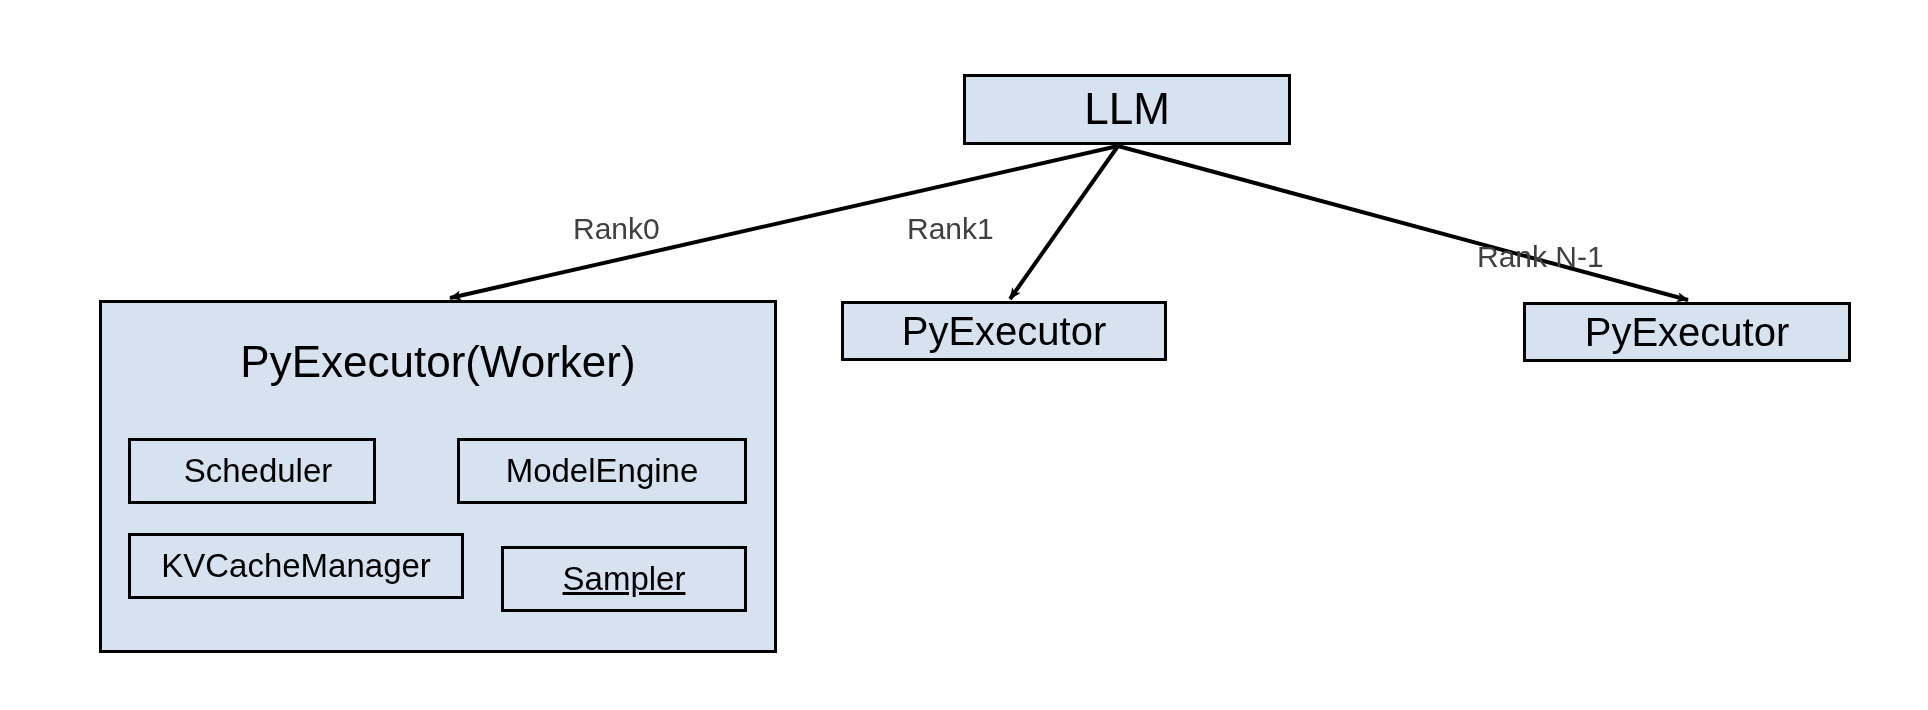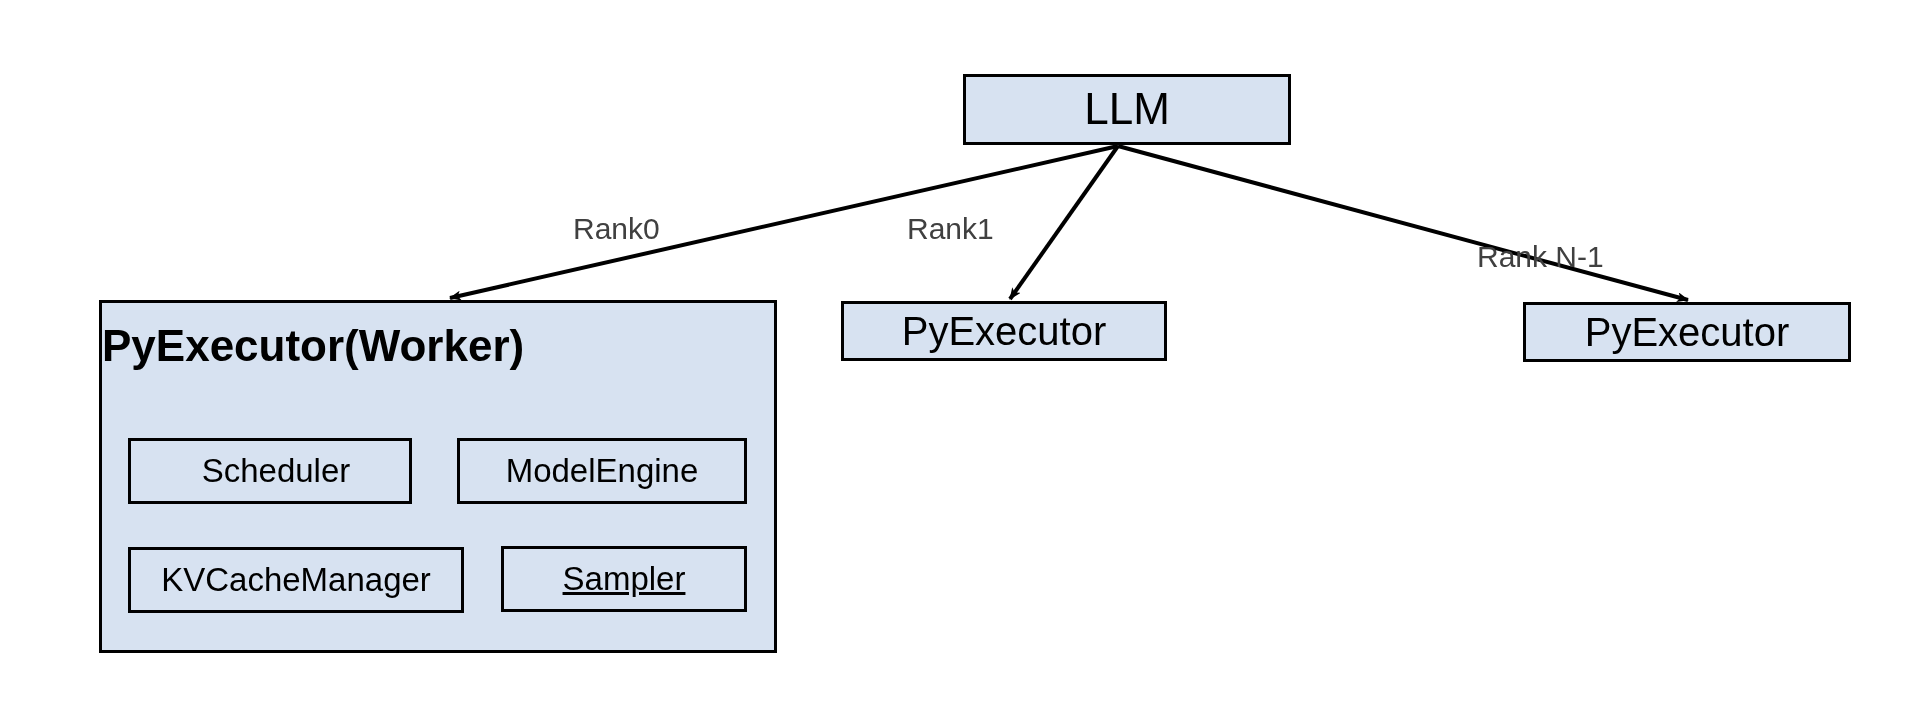--- a/index.html
+++ b/index.html
@@ -66,24 +66,24 @@
     left: 99px;
     top: 300px;
     width: 678px;
     height: 353px;
     display: block;
     padding: 0;
   }
   #node-worker > .node-label {
     position: absolute;
     left: 0;
-    top: 20px;
+    top: 36px;
     width: 100%;
     font-size: 44px;
-    font-weight: bold;
+    text-align: center;
   }
   #node-pyexec-1 {
     left: 841px;
     top: 301px;
     width: 326px;
     height: 60px;
     font-size: 40px;
   }
   #node-pyexec-2 {
     left: 1523px;
@@ -102,33 +102,33 @@
     display: flex;
     justify-content: center;
     align-items: center;
     font-size: 33px;
     white-space: nowrap;
     user-select: none;
   }
   #sub-scheduler {
     left: 26px;
     top: 135px;
-    width: 284px;
+    width: 248px;
     height: 66px;
     padding-left: 12px;
   }
   #sub-modelengine {
     left: 355px;
     top: 135px;
     width: 290px;
     height: 66px;
   }
   #sub-kvcachemanager {
     left: 26px;
-    top: 244px;
+    top: 230px;
     width: 336px;
     height: 66px;
   }
   #sub-sampler {
     left: 399px;
     top: 243px;
     width: 246px;
     height: 66px;
     text-decoration: underline;
   }

